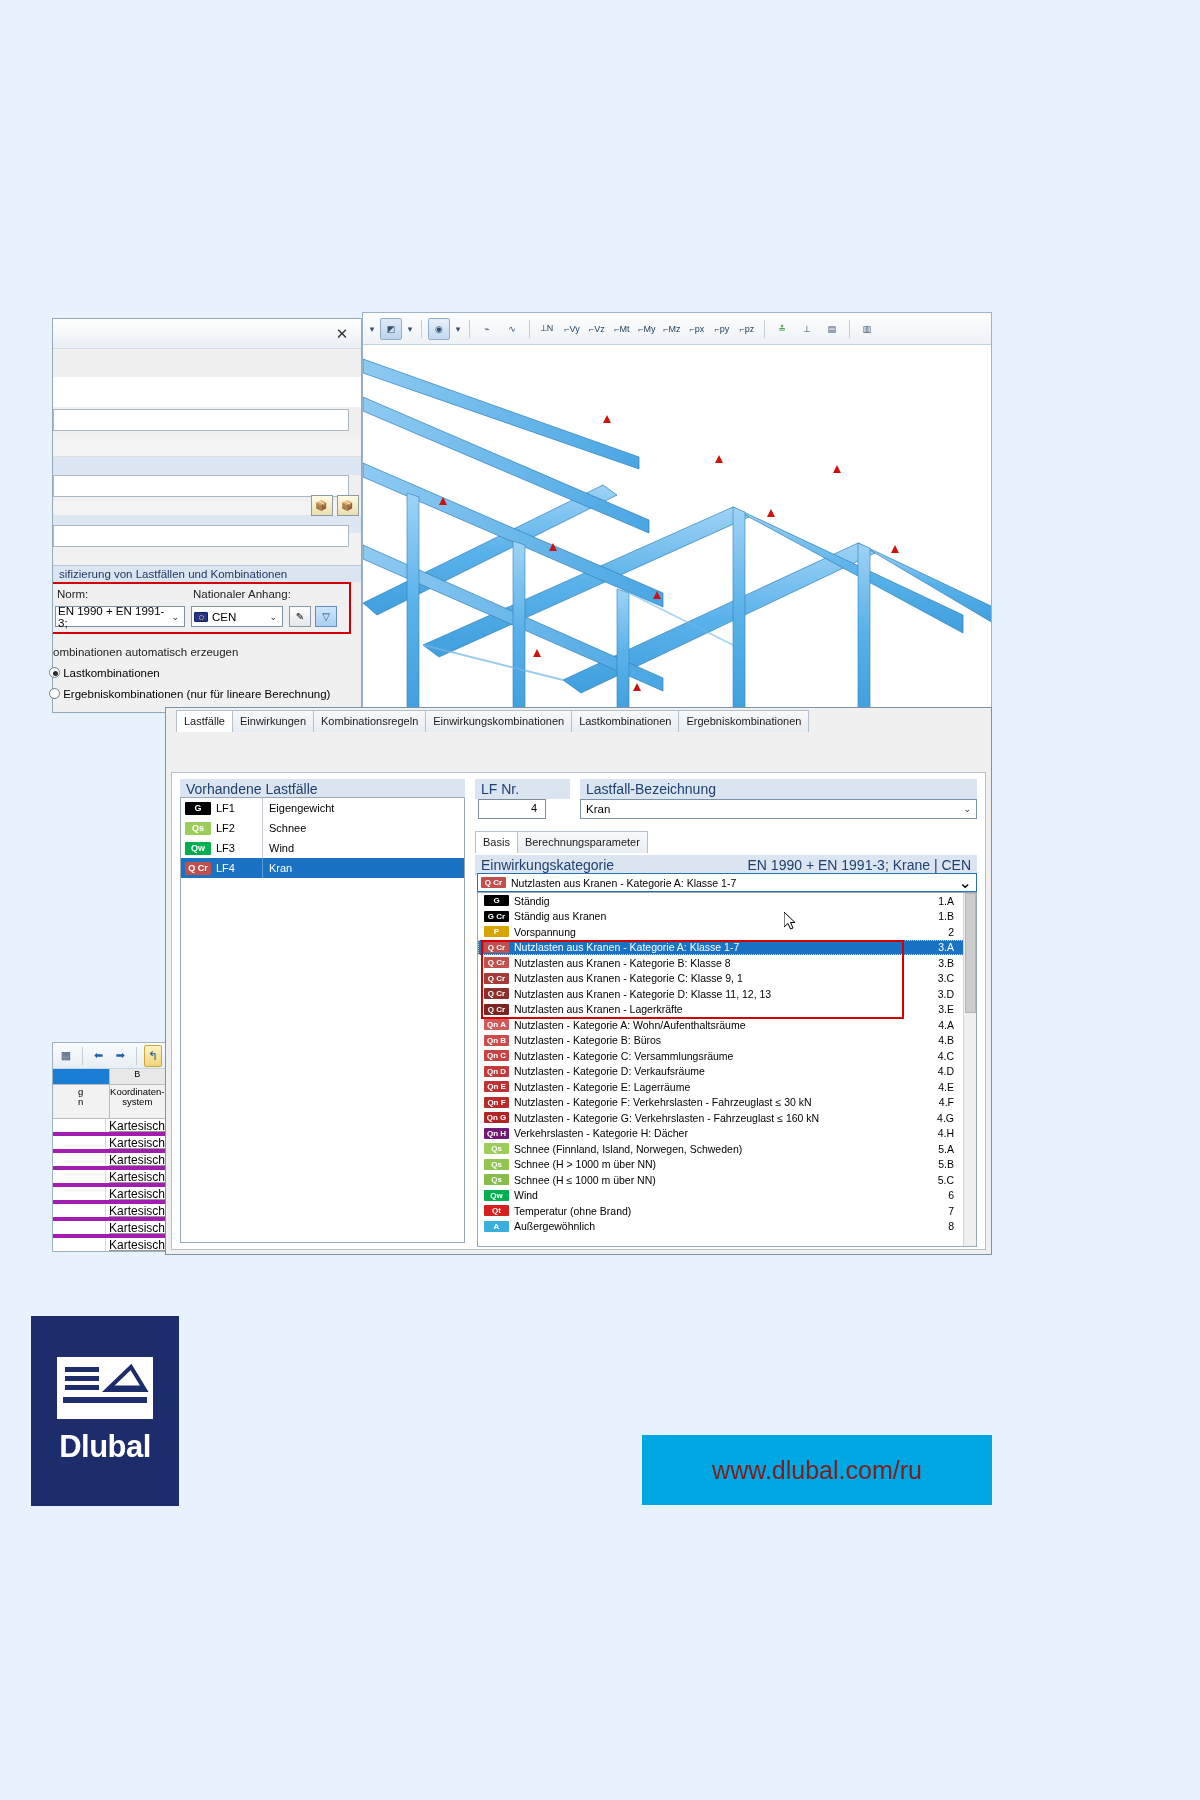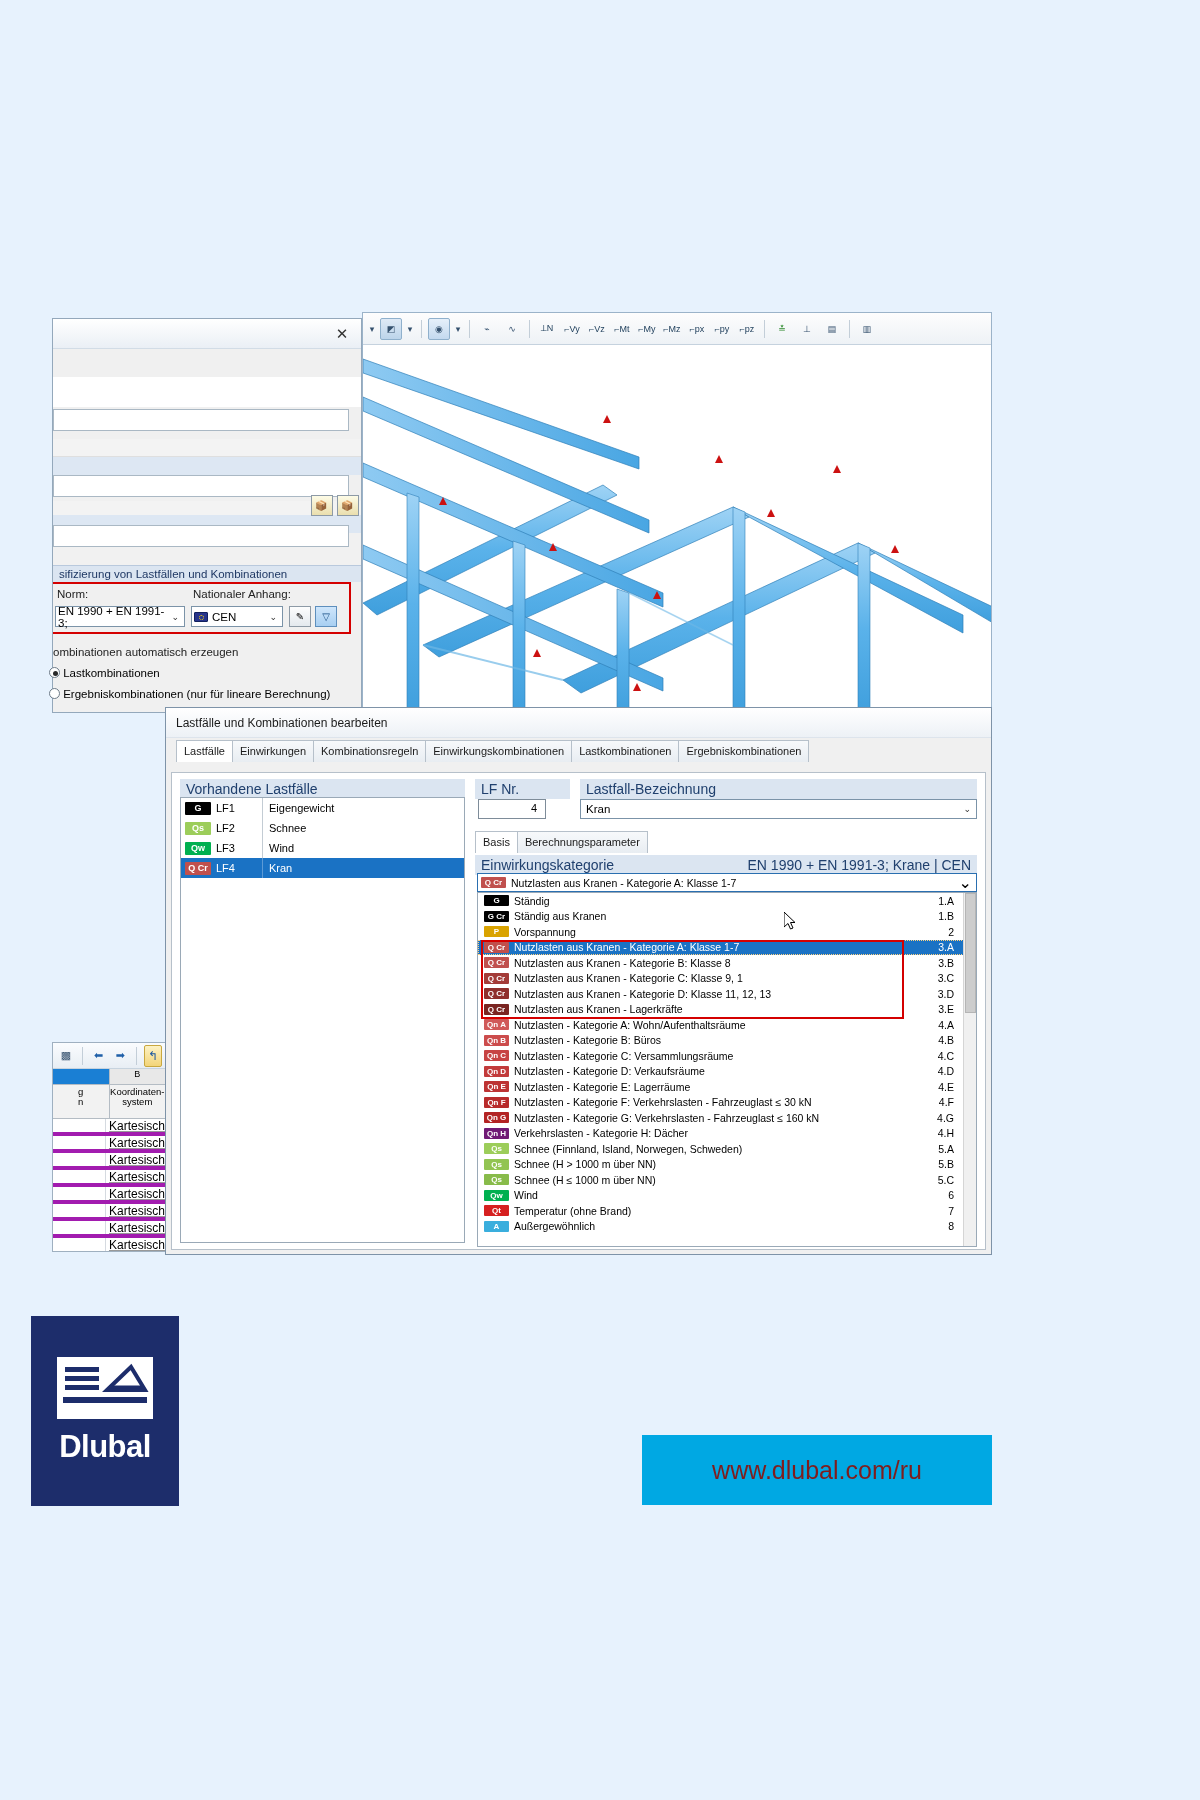--- a/index.html
+++ b/index.html
@@ -344,21 +344,20 @@
           <div style="text-decoration:underline;text-decoration-color:#999;">Kartesisch</div>
         </div>
         <div class="ss-row">
           <div></div>
           <div style="text-decoration:underline;text-decoration-color:#999;">Kartesisch</div>
         </div>
       </div>
   </div>
 
   <div class="dlg-main">
-    <div class="titlebar">Lastfälle und Kombinationen bearbeiten</div>
     <div class="tabrow" id="main-tabs">
         <div class="tab active">Lastfälle</div>
         <div class="tab">Einwirkungen</div>
         <div class="tab">Kombinationsregeln</div>
         <div class="tab">Einwirkungskombinationen</div>
         <div class="tab">Lastkombinationen</div>
         <div class="tab">Ergebniskombinationen</div>
       </div>
     <div class="tabbody">
 

